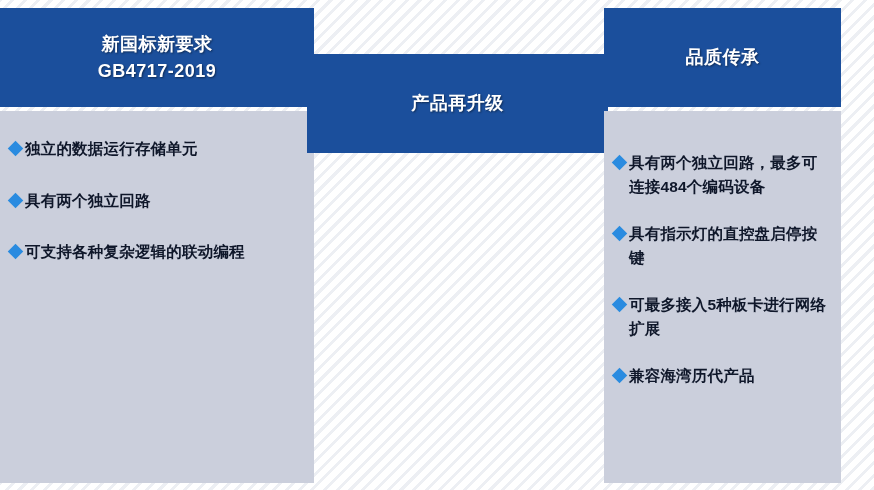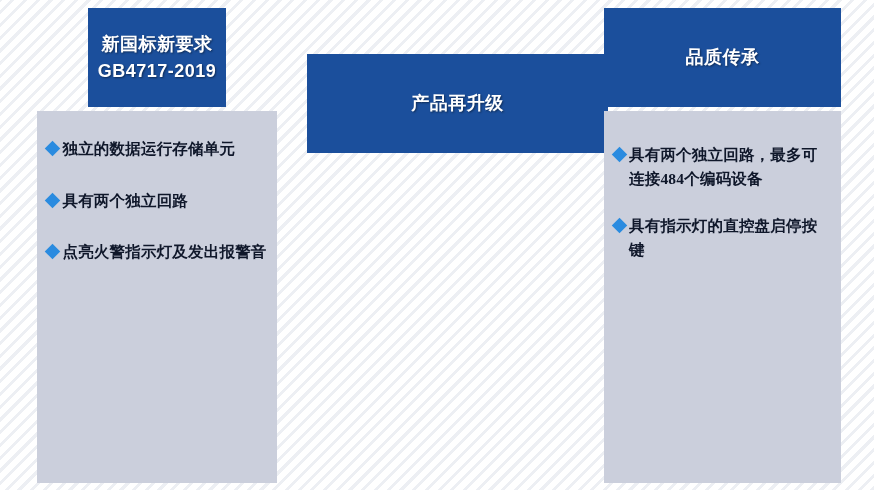--- a/index.html
+++ b/index.html
@@ -36,21 +36,21 @@
   }
 
   .column {
     position: absolute;
     top: 8px;
     height: 475px;
     display: flex;
     flex-direction: column;
   }
 
-  .column-1 { left: 0px;   width: 314px; align-items: center; }
+  .column-1 { left: 0px;   width: 314px; }
   .column-2 { left: 307px; width: 301px; margin-top: 46px; }
   .column-3 { left: 604px; width: 237px; }
 
   .col-header {
     background: #1B4F9C;
     color: #ffffff;
     height: 99px;
     flex: 0 0 99px;
     display: flex;
     flex-direction: column;
@@ -105,21 +105,21 @@
     word-break: break-word;
   }
 
   
   .column-1 .col-body { padding-top: 26px; }
   .column-1 .bullet { margin-bottom: 28px; }
 
   .column-2 .col-body { padding-top: 24px; }
   .column-2 .bullet { margin-bottom: 20px; }
 
-  .column-3 .col-body { padding-top: 32px; font-family: Liberation Serif, serif; }
+  .column-3 .col-body { padding-top: 40px; }
   .column-3 .bullet { margin-bottom: 24px; }
 </style>
 </head>
 <body>
 
 <div id="slide-background"></div>
 
 <div id="columns">
 
   <div class="column column-1">
@@ -131,21 +131,21 @@
       <div class="bullet">
         <span class="diamond"></span>
         <span class="bullet-text">独立的数据运行存储单元</span>
       </div>
       <div class="bullet">
         <span class="diamond"></span>
         <span class="bullet-text">具有两个独立回路</span>
       </div>
       <div class="bullet">
         <span class="diamond"></span>
-        <span class="bullet-text">点亮火警指示灯及发出报警音</span>
+        <span class="bullet-text">可支持各种复杂逻辑的联动编程</span>
       </div>
     </div>
   </div>
 
   <div class="column column-2">
     <div class="col-header">
       <div class="title-line">产品再升级</div>
     </div>
   </div>
 
@@ -155,16 +155,24 @@
     </div>
     <div class="col-body">
       <div class="bullet">
         <span class="diamond"></span>
         <span class="bullet-text">具有两个独立回路，最多可连接484个编码设备</span>
       </div>
       <div class="bullet">
         <span class="diamond"></span>
         <span class="bullet-text">具有指示灯的直控盘启停按键</span>
       </div>
+      <div class="bullet">
+        <span class="diamond"></span>
+        <span class="bullet-text">可最多接入5种板卡进行网络扩展</span>
+      </div>
+      <div class="bullet">
+        <span class="diamond"></span>
+        <span class="bullet-text">兼容海湾历代产品</span>
+      </div>
     </div>
   </div>
 
 </div>
 
 </body></html>

